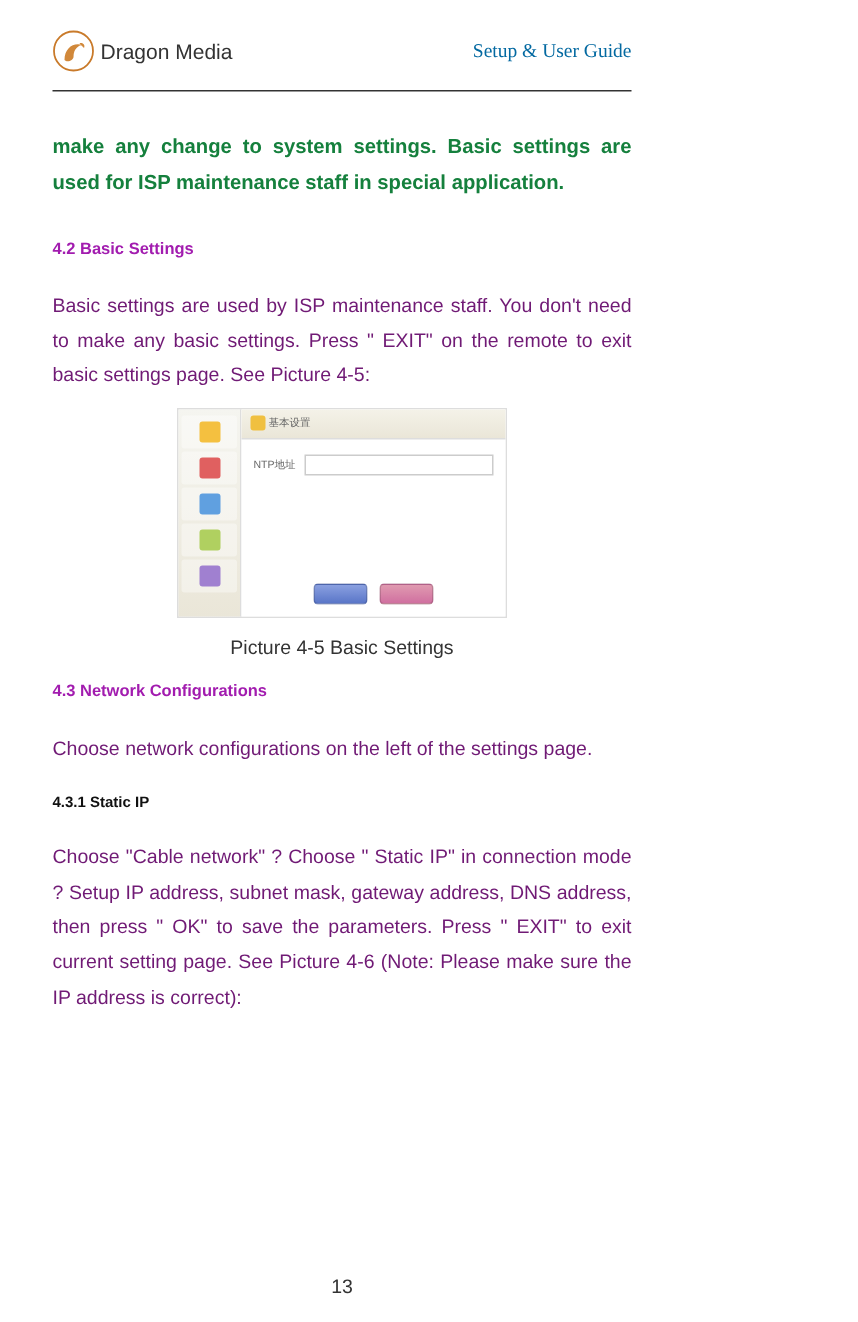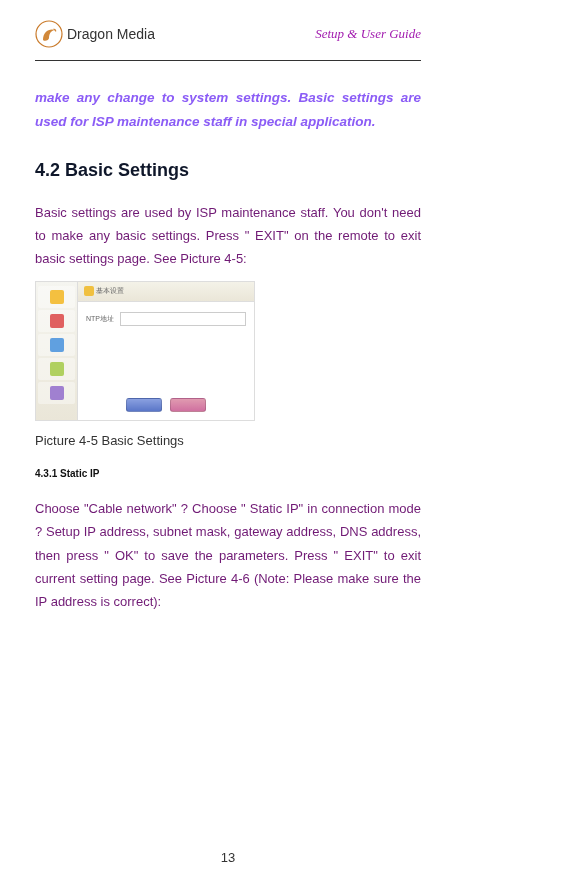--- a/index.html
+++ b/index.html
@@ -36,50 +36,48 @@
       height: 28px;
       display: inline-block;
     }
     .brand {
       font-size: 14px;
       color: #333;
       font-weight: normal;
     }
     .header-right {
       font-size: 13px;
-      font-style: italic;
       font-family: 'Times New Roman', serif;
-      color: #a21caf;
+      color: #0369a1;
     }
     .intro-italic {
-      font-style: italic;
       font-weight: bold;
       font-size: 13.5px;
-      color: #8b5cf6;
+      color: #15803d;
       line-height: 1.8;
       text-align: justify;
       margin-bottom: 25px;
     }
     .section-heading {
-      font-size: 18px;
+      font-size: 11px;
       font-weight: bold;
-      color: #0f172a;
+      color: #a21caf;
       margin-bottom: 20px;
     }
     .body-text {
       font-size: 13px;
       color: #701a75;
       line-height: 1.8;
       text-align: justify;
       margin-bottom: 8px;
     }
     .figure {
       display: flex;
       flex-direction: column;
-      align-items: flex-start;
+      align-items: center;
       margin: 10px 0 16px 0;
     }
     .figure-box {
       width: 220px;
       height: 140px;
       background: #fafafa;
       border: 1px solid #ddd;
       position: relative;
       display: flex;
     }
@@ -243,21 +241,23 @@
         </div>
         <div class="figure-buttons">
           <span class="fb-btn fb-blue"></span>
           <span class="fb-btn fb-pink"></span>
         </div>
       </div>
     </div>
     <div class="figure-caption">Picture 4-5 Basic Settings</div>
   </div>
 
-
+  <h2 class="section-heading">4.3 Network Configurations</h2>
+
+  <p class="body-text">Choose network configurations on the left of the settings page.</p>
 
   <h3 class="subsection-heading">4.3.1 Static IP</h3>
 
   <p class="body-text">Choose "Cable network"  ?  Choose " Static IP" in connection mode  ?   Setup IP address, subnet mask,  gateway address,  DNS address, then press " OK"  to save the parameters. Press " EXIT" to exit current setting page. See Picture 4-6 (Note: Please make sure the IP address is correct):</p>
 
   <div class="pagenum">13</div>
 
 </div>
 
 </body></html>

